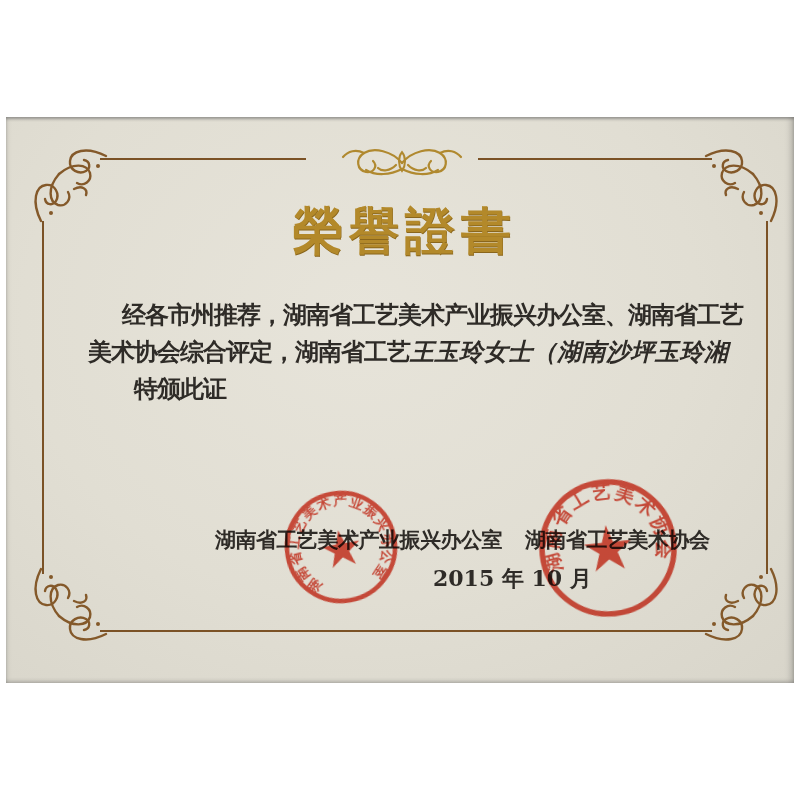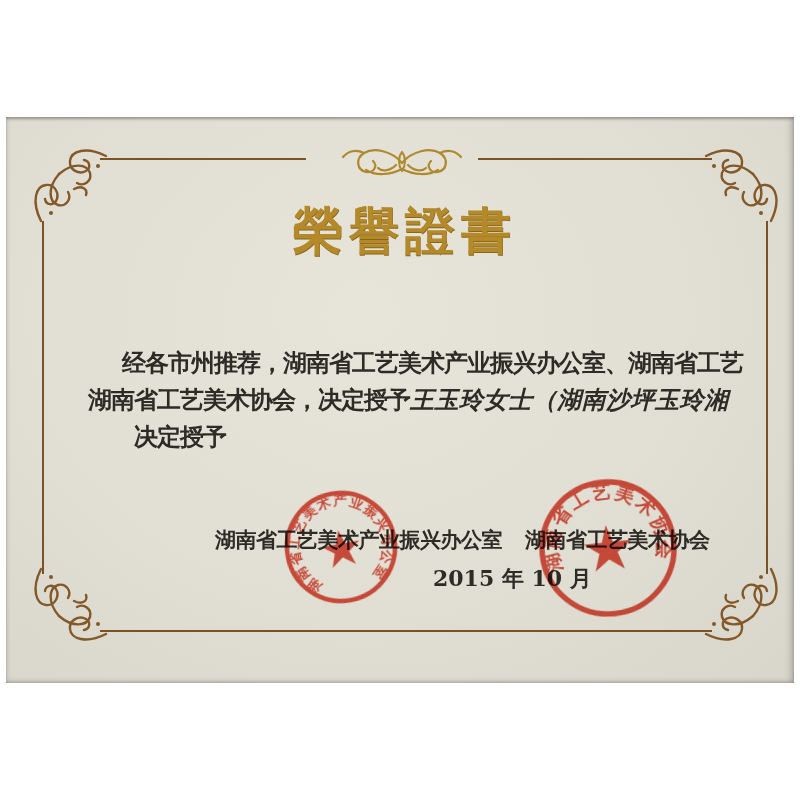--- a/index.html
+++ b/index.html
@@ -43,21 +43,21 @@
     text-shadow:0.5px 0.8px 0 #8a661c;
   }
 
   
   .body-text{
     position:absolute;left:82px;top:179px;width:650px;
     font-size:24px;line-height:37px;letter-spacing:-1px;
     color:#2e2b27;font-weight:600;
   }
   .body-text .ln{white-space:nowrap;}
-  .ln.indent1{text-indent:34px;margin-top:48px;}
+  .ln.indent1{text-indent:34px;}
   .ln.indent2{text-indent:46px;}
   .script{font-style:italic;font-weight:700;letter-spacing:0.5px;text-align:right;}
 
   
   .issuers{
     position:absolute;left:209px;top:409px;display:flex;gap:23px;
     font-size:21px;font-weight:600;color:#2e2b27;letter-spacing:-0.5px;white-space:nowrap;
   }
   .date{
     position:absolute;left:427px;top:447px;width:130px;text-align:center;
@@ -123,22 +123,22 @@
     <g transform="translate(132,0) scale(-1,1)">
         <use href="#headerHalf"></use>
       </g>
     <path d="M66,8 C62,13 62,21 66,27 C70,21 70,13 66,8 Z" fill="none" stroke="#b0892f" stroke-width="2"></path>
   </svg>
 
   <div class="title">榮譽證書</div>
 
   <div class="body-text">
     <div class="ln indent1"><span>经各市州推荐，湖南省工艺美术产业振兴办公室、湖南省工艺</span></div>
-    <div class="ln"><span>湖南省工艺美术协会，决定授予</span><span class="script">王玉玲女士（湖南沙坪玉玲湘</span></div>
-    <div class="ln indent2"><span>决定授予</span></div>
+    <div class="ln"><span>美术协会综合评定，湖南省工艺</span><span class="script">王玉玲女士（湖南沙坪玉玲湘</span></div>
+    <div class="ln indent2"><span>特颁此证</span></div>
   </div>
 
   <div class="issuers">
     <span>湖南省工艺美术产业振兴办公室</span>
     <span>湖南省工艺美术协会</span>
   </div>
   <div class="date">2015 年 10 月</div>
 
   <svg class="seal seal-left" width="120" height="120" viewBox="0 0 120 120">
     <circle cx="60" cy="60" r="54" fill="none" stroke="#da3a28" stroke-width="4.5"></circle>

